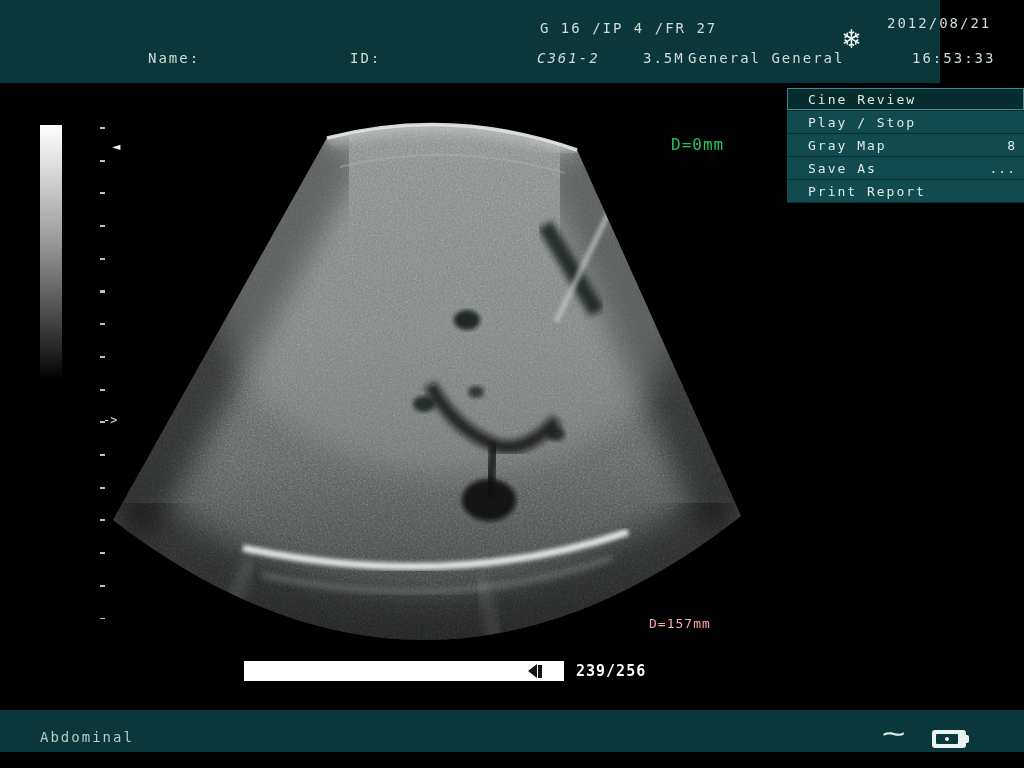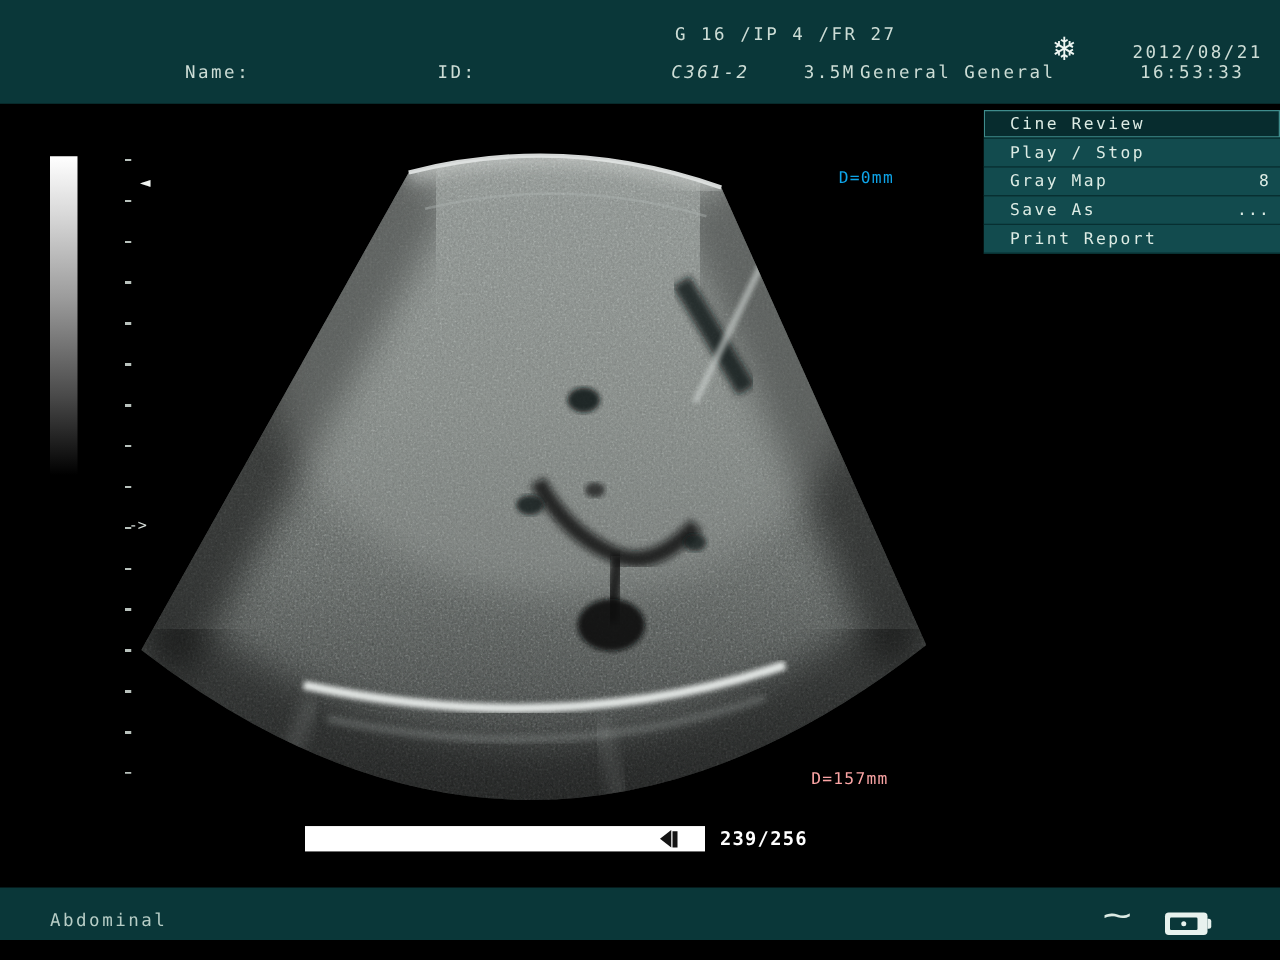--- a/index.html
+++ b/index.html
@@ -3,26 +3,26 @@
 <meta charset="utf-8">
 <style>
   html,body { margin:0; padding:0; background:#000; }
   .screen {
     position:relative; width:1024px; height:768px; background:#000;
     font-family:"DejaVu Sans Mono", monospace; overflow:hidden;
     -webkit-font-smoothing:antialiased;
   }
   
   .header {
-    position:absolute; top:0; left:0; width:1024px; height:83px;
+    position:absolute; top:0; left:0; width:940px; height:83px;
     background:#0a3739; color:#cdddd6; z-index:5;
   }
   .header .txt { position:absolute; font-size:14px; letter-spacing:2px; white-space:pre; }
   .hdr-params { left:540px; top:20px; }
-  .hdr-date   { left:906px; top:15px;margin-top:19px; }
+  .hdr-date   { left:887px; top:15px; }
   .hdr-name   { left:128px; top:50px;margin-left:20px; }
   .hdr-id     { left:350px; top:50px; }
   .hdr-probe  { left:537px; top:50px;font-style:italic; }
   .hdr-freq   { left:643px; top:50px; }
   .hdr-preset { left:664px; top:50px;margin-left:24px; }
   .hdr-time   { left:912px; top:50px; }
   .freeze-ico { position:absolute; left:843px; top:22px; font-size:28px; color:#eef6f2; letter-spacing:0; }
   
   .menu { position:absolute; left:787px; top:88px; width:237px; z-index:6; }
   .menu-row {
@@ -38,21 +38,21 @@
   .gray-bar {
     position:absolute; left:40px; top:125px; width:22px; height:255px; z-index:4;
     background:linear-gradient(to bottom,#ffffff 0%,#d9d9d9 18%,#9a9a9a 45%,#4a4a4a 75%,#000 100%);
   }
   .depth-ruler {
     position:absolute; left:100px; top:127px; width:5px; height:492px; z-index:4;
     background:repeating-linear-gradient(to bottom,#b9c2bd 0,#b9c2bd 2px,transparent 2px,transparent 32.7px);
   }
   .orient-marker { position:absolute; left:112px; top:138px; color:#f0f4f1; font-size:14px; z-index:4; }
   .focus-marker  { position:absolute; left:103px; top:413px; color:#d9e0dc; font-size:12px; letter-spacing:0; z-index:4; }
-  .d-top    { position:absolute; left:671px; top:135px; color:#0ea5e9; font-size:13px; letter-spacing:1px; z-index:4; }
+  .d-top    { position:absolute; left:671px; top:135px; color:#22c55e; font-size:16px; letter-spacing:1px; z-index:4; }
   .d-bottom { position:absolute; left:649px; top:616px; color:#fca5a5; font-size:13px; letter-spacing:1px; z-index:4; }
   
   .cine-bar {
     position:absolute; left:244px; top:661px; width:316px; height:16px;
     background:#fff; border:2px solid #fff; z-index:4;
   }
   .cine-marker { position:absolute; right:20px; top:1px; height:14px; display:flex; align-items:center; }
   .cine-marker .tri  { width:0; height:0; border-top:7px solid transparent; border-bottom:7px solid transparent; border-right:9px solid #141414; }
   .cine-marker .stem { width:4px; height:13px; background:#141414; margin-left:1px; }
   .cine-counter {

